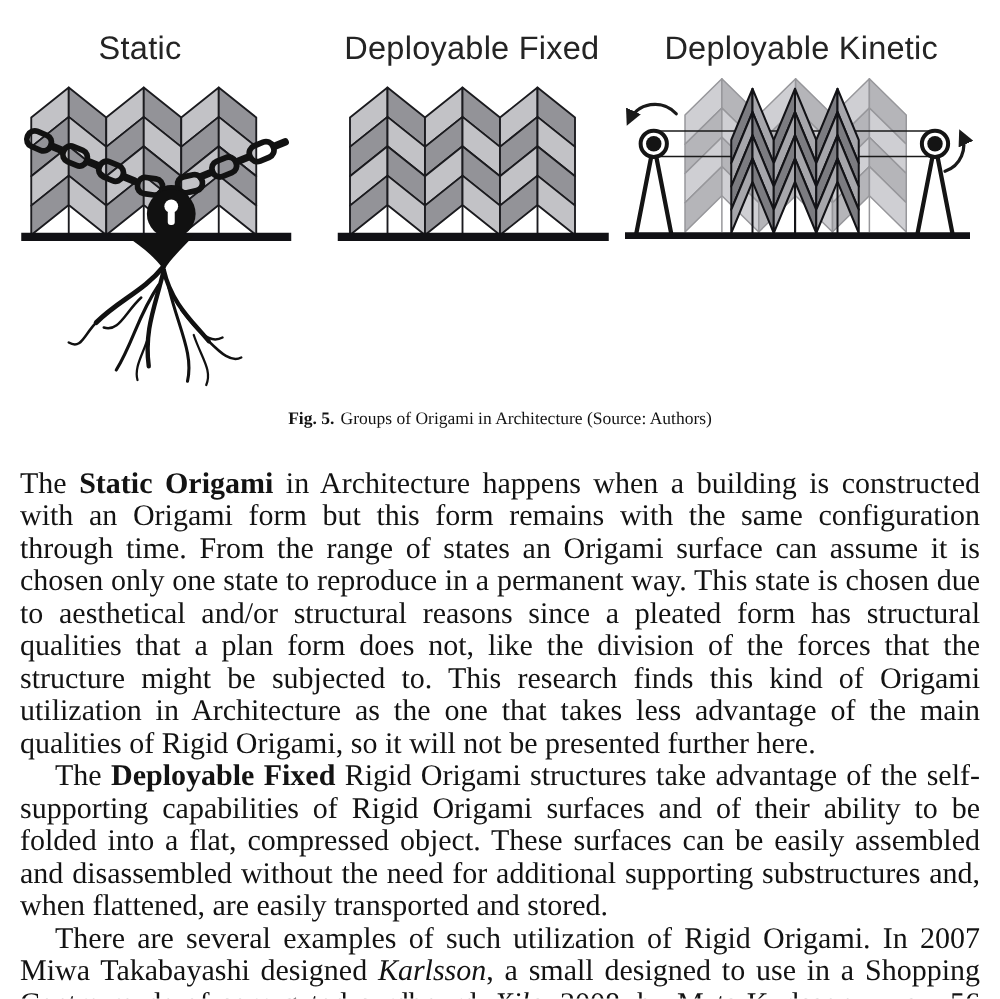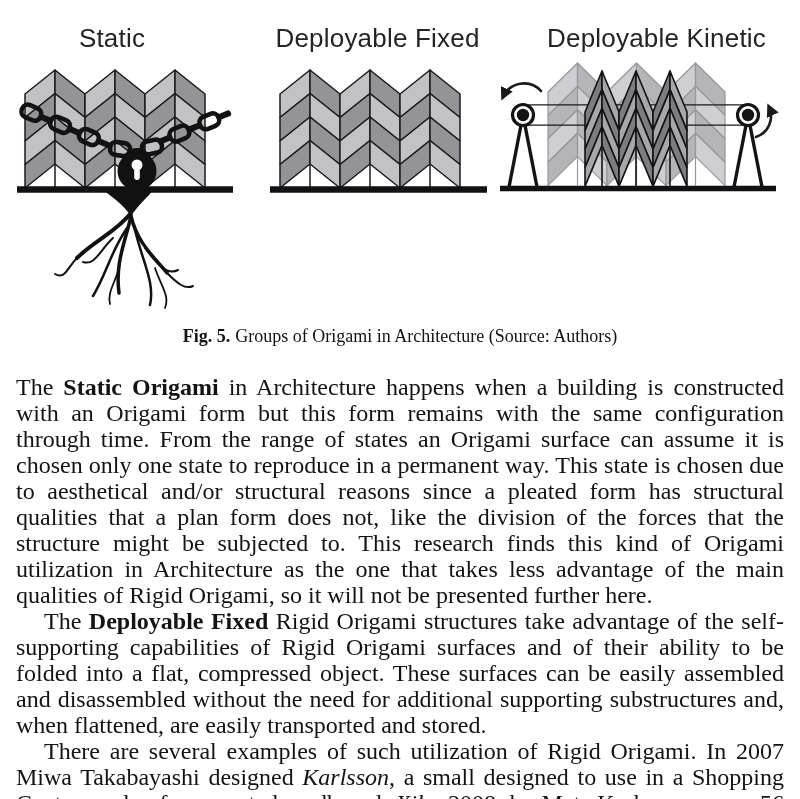--- a/index.html
+++ b/index.html
@@ -4,38 +4,38 @@
 <style>
   html,body{margin:0;padding:0;background:#ffffff;}
   .page{position:relative;width:800px;height:799px;background:#ffffff;overflow:hidden;
         font-family:"Liberation Serif", serif;}
   
   .figure-area{position:relative;width:648px;height:320px;}
   .fig-label{position:absolute;text-align:center;font-family:"Liberation Sans", sans-serif;
              font-size:26px;line-height:32px;font-weight:400;color:#242424;letter-spacing:0.2px;}
   #lab-static{left:2px;top:22px;width:220px;}
   #lab-fixed{left:265px;top:22px;width:225px;}
-  #lab-kinetic{left:460px;top:22px;width:306px;text-align:right;}
+  #lab-kinetic{left:488px;top:22px;width:306px;}
   .fig-svg{position:absolute;}
   #svg-static{left:15px;top:68px;width:220px;height:250px;}
   #svg-fixed{left:270px;top:68px;width:220px;height:132px;}
   #svg-kinetic{left:485px;top:58px;width:305px;height:140px;}
   
   .w-stroke{stroke:#1b1b1f;stroke-width:1.5;stroke-linejoin:round;}
   .g-stroke{stroke:#97979b;stroke-width:1.2;stroke-linejoin:round;}
   .f-stroke{stroke:#131317;stroke-width:1.6;stroke-linejoin:round;}
   .ground{stroke:#111115;}
   .clink{fill:none;stroke:#121212;stroke-width:4.6;}
   .cbar{fill:#121212;stroke:none;}
   .root{fill:none;stroke:#111111;stroke-linecap:round;}
   .leg{stroke:#141414;stroke-width:3.4;stroke-linecap:round;fill:none;}
   .cable{stroke:#1a1a1a;stroke-width:1.3;}
   .arrow{fill:none;stroke:#1a1a1a;stroke-width:2.6;stroke-linecap:round;}
   
-  .caption{width:800px;text-align:center;font-size:18px;line-height:24px;color:#131313;padding-top:4px;}
+  .caption{width:800px;text-align:center;font-size:14px;line-height:24px;color:#131313;padding-top:4px;}
   .caption b{margin-right:5px;}
   
   .body-text{margin:26px 16px 0 16px;text-align:justify;font-size:24px;line-height:26px;color:#131313;}
   .body-text p{margin:0;padding:0;}
   .para.indent{text-indent:28px;}
 </style>
 </head>
 <body>
 
 <div class="page">

